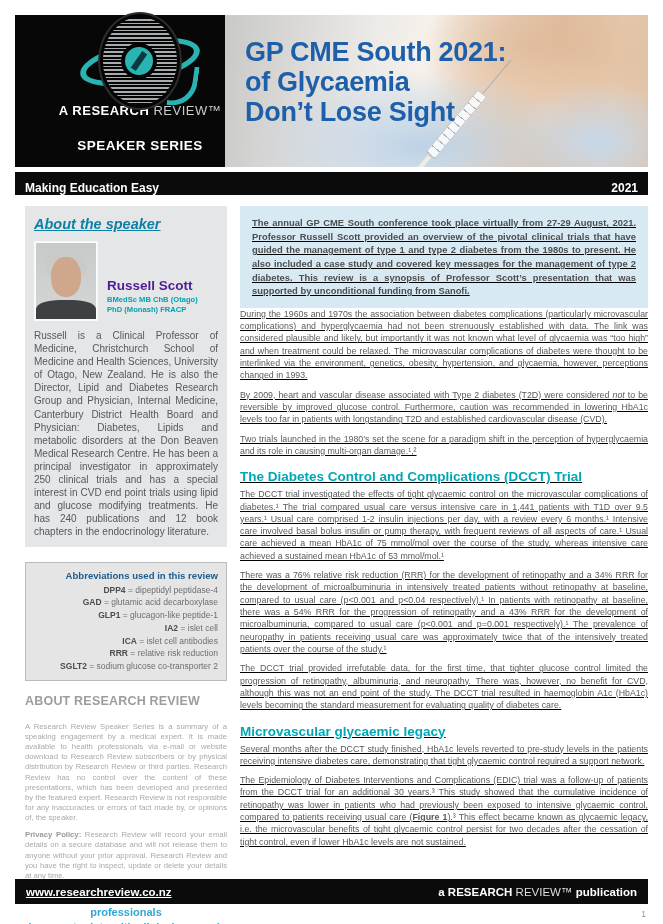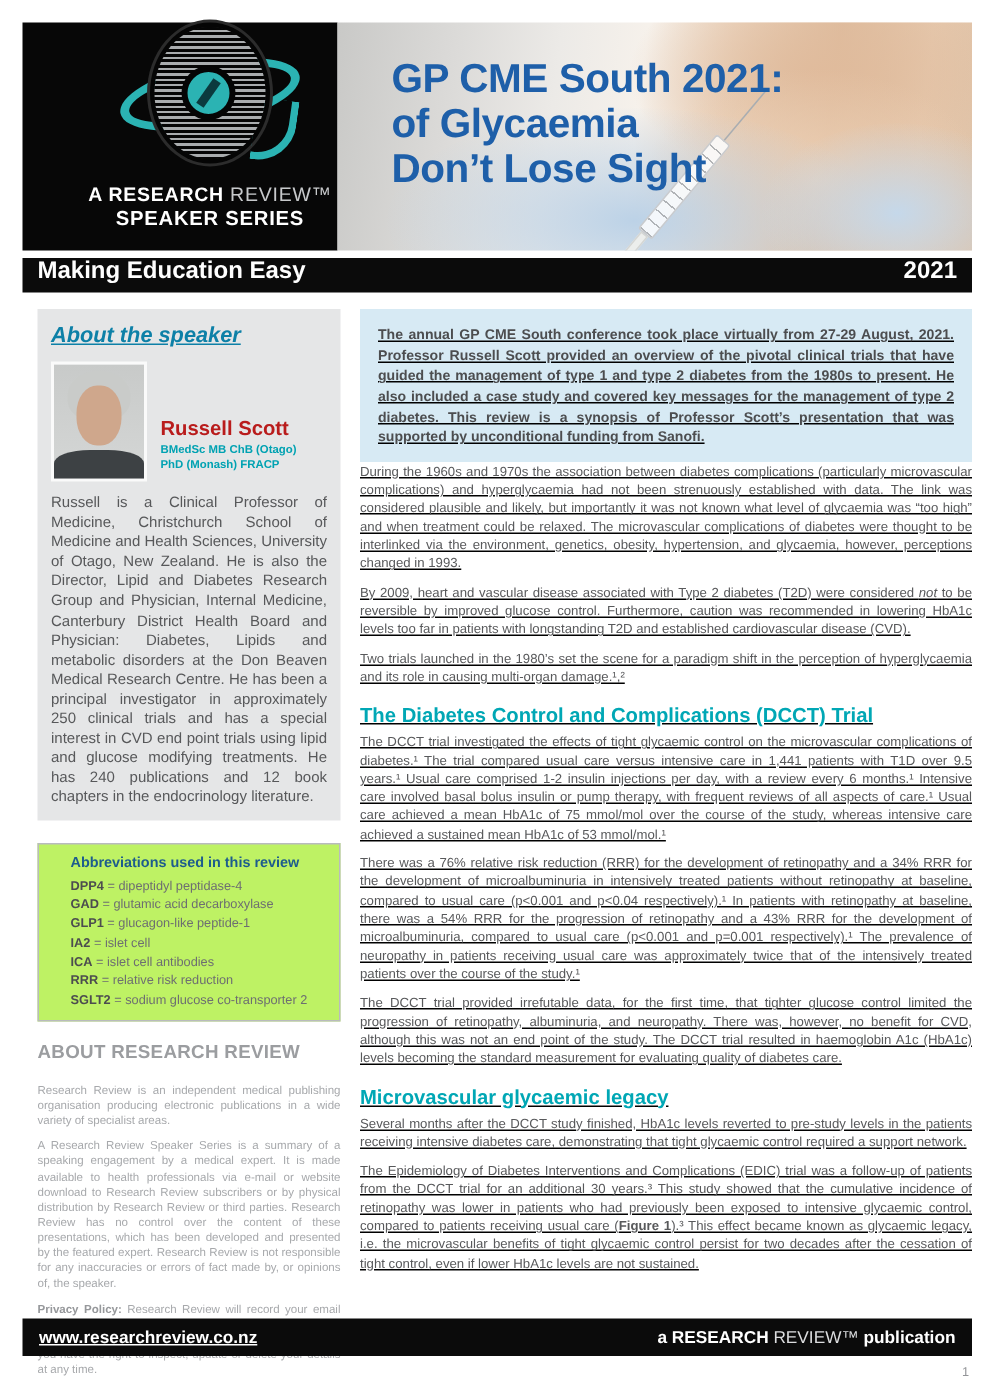--- a/index.html
+++ b/index.html
@@ -21,25 +21,25 @@
   .pupil { position:absolute; left:46px; top:28px; width:36px; height:36px; border-radius:50%;
     background:#2bb3b3; border:4px solid #050505; }
   .pupil::after { content:""; position:absolute; left:11px; top:4px; width:6px; height:20px;
     background:#0b3a3e; transform:rotate(35deg); }
   .stetho-tail { position:absolute; right:8px; top:50px; width:28px; height:42px;
     border:5px solid #2bb3b3; border-top:none; border-left:none;
     border-radius:0 0 26px 0; transform:rotate(8deg); }
   .logo-line1 { font-size:13px; letter-spacing:.5px; color:#fff; }
   .logo-line1 .bold { font-weight:bold; }
   .logo-line1 .light { color:#c7c9cb; font-weight:300; }
-  .logo-line2 { font-size:13.5px; font-weight:bold; letter-spacing:.5px; margin-top:1px; }
+  .logo-line2 { font-size:13.5px; font-weight:bold; letter-spacing:.5px; margin-top:20px; }
 
   .hero { flex:1; position:relative; overflow:hidden;
     background:linear-gradient(97deg,#c9c9c7 0%,#dbdad8 18%,#eceae7 34%,#f6f1eb 47%,
-      #ecd7c3 60%,#ddbc9e 76%,#e6c9ae 90%,#dfc3a8 100%);padding-left:16px; }
+      #ecd7c3 60%,#ddbc9e 76%,#e6c9ae 90%,#dfc3a8 100%); }
   .hero .blob-skin-top { position:absolute; right:-30px; top:-40px; width:260px; height:150px;
     border-radius:50%; background:radial-gradient(ellipse,#e0bb9c 0%,rgba(224,187,156,0) 70%); }
   .hero .blob-skin-mid { position:absolute; right:-10px; top:30px; width:230px; height:150px;
     border-radius:50%; background:radial-gradient(ellipse,#eccfb4 0%,rgba(236,207,180,0) 70%); }
   .hero .blob-fabric { position:absolute; right:60px; bottom:-55px; width:330px; height:150px;
     border-radius:50%; background:radial-gradient(ellipse,#bcd2e7 0%,rgba(188,210,231,0) 72%); }
   .hero .blob-fabric2 { position:absolute; right:-40px; bottom:-35px; width:180px; height:120px;
     border-radius:50%; background:radial-gradient(ellipse,#c5d8ea 0%,rgba(197,216,234,0) 72%); }
   .hero-title { position:relative; z-index:3; padding:22px 0 0 20px;
     color:#1e5fa9; font-size:27px; line-height:1.12; font-weight:bold; letter-spacing:-.3px; }
@@ -47,46 +47,46 @@
     transform:rotate(-50deg); }
   .syr-rod { position:absolute; left:5px; top:10px; width:28px; height:6px; background:#eceeec;
     border:1px solid #d4d6d4; }
   .syr-barrel { position:absolute; left:33px; top:7px; width:82px; height:12px;
     background:rgba(255,255,255,.82); border:1px solid #c9cbce; border-radius:2px;
     background-image:repeating-linear-gradient(90deg,rgba(120,124,128,.55) 0 1px,transparent 1px 8px); }
   .syr-needle { position:absolute; left:115px; top:12.5px; width:44px; height:1.6px; background:#a9adb1; }
 
   
   .band { margin-top:5px; height:23px; background:#0b0b0b; color:#fff;
-    display:flex; align-items:flex-start; justify-content:space-between; padding:0 10px;
-    font-size:16px; font-weight:bold; }
+    display:flex; align-items:flex-end; justify-content:space-between; padding:0 10px;
+    font-size:12px; font-weight:bold; }
 
   
   .content { display:flex; margin-top:11px; }
   .sidebar { width:212px; flex:none; padding-left:10px; }
   .main { flex:1; margin-left:13px;text-decoration:underline; }
 
   
   .speaker-box { background:#e5e6e7; padding:10px 9px 8px 9px; }
   .speaker-heading { color:#0d80a7; font-size:14.5px; font-weight:bold; font-style:italic;text-decoration:underline; }
   .speaker-row { display:flex; margin:9px 0 8px 0; }
   .portrait { width:64px; height:80px; flex:none; border:2px solid #fafafa;
     background:linear-gradient(180deg,#c8cac9 0%,#d5d7d6 100%); position:relative; overflow:hidden; }
   .p-hair { position:absolute; top:4px; left:9px; width:42px; height:34px;
     border-radius:50% 50% 42% 42%; background:#c9cbc9; }
   .p-face { position:absolute; top:14px; left:15px; width:30px; height:40px;
     border-radius:46%; background:#cfa78c; }
   .p-torso { position:absolute; bottom:-3px; left:0; width:100%; height:22px;
     border-radius:40% 40% 0 0; background:#3d4144; }
   .speaker-id { margin-left:9px; align-self:flex-end; padding-bottom:6px; }
-  .speaker-name { color:#b91c1c; font-size:13.5px; font-weight:bold; }
+  .speaker-name { color:#4c1d95; font-size:13.5px; font-weight:bold; }
   .speaker-cred { color:#00a2b2; font-size:7.6px; font-weight:bold; line-height:1.3; margin-top:2px; }
   .bio { font-size:10px; line-height:1.31; color:#57585a; text-align:justify; }
 
-  .abbr-box { margin-top:15px; background:#bef264; border:1px solid #b9bbbd; padding:7px 21px; }
+  .abbr-box { margin-top:15px; background:#e5e5e5; border:1px solid #b9bbbd; padding:7px 8px;text-align:right; }
   .abbr-heading { color:#1d5c8d; font-size:9.6px; font-weight:bold; margin-bottom:3px; }
   .abbr-row { font-size:8.5px; line-height:1.5; color:#6d6e71; }
   .abbr-row .abbr { font-weight:bold; color:#4c4d4f; }
 
   .about-rr { margin-top:13px; color:#a7a9ac; }
   .about-rr h3 { font-size:12.5px; font-weight:bold; color:#9b9da0; letter-spacing:.2px; margin-bottom:14px; }
   .about-rr p { font-size:7.7px; line-height:1.32; text-align:justify; margin-bottom:7px; }
   .privacy-label { font-weight:bold; color:#96989b; }
 
   .helping { margin-top:10px; text-align:center; color:#2fa8d2; font-weight:bold;
@@ -179,21 +179,20 @@
         <div class="abbr-row"><span class="abbr">GAD</span> <span>= glutamic acid decarboxylase</span></div>
         <div class="abbr-row"><span class="abbr">GLP1</span> <span>= glucagon-like peptide-1</span></div>
         <div class="abbr-row"><span class="abbr">IA2</span> <span>= islet cell</span></div>
         <div class="abbr-row"><span class="abbr">ICA</span> <span>= islet cell antibodies</span></div>
         <div class="abbr-row"><span class="abbr">RRR</span> <span>= relative risk reduction</span></div>
         <div class="abbr-row"><span class="abbr">SGLT2</span> <span>= sodium glucose co-transporter 2</span></div>
       </div>
 
       <div class="about-rr">
         <h3>ABOUT RESEARCH REVIEW</h3>
-        <p>Research Review is an independent medical publishing organisation producing electronic publications in a wide variety of specialist areas.</p>
         <p>A Research Review Speaker Series is a summary of a speaking engagement by a medical expert. It is made available to health professionals via e-mail or website download to Research Review subscribers or by physical distribution by Research Review or third parties. Research Review has no control over the content of these presentations, which has been developed and presented by the featured expert. Research Review is not responsible for any inaccuracies or errors of fact made by, or opinions of, the speaker.</p>
         <p><span class="privacy-label">Privacy Policy: </span><span>Research Review will record your email details on a secure database and will not release them to anyone without your prior approval. Research Review and you have the right to inspect, update or delete your details at any time.</span></p>
       </div>
 
       <div class="helping">
         <div>Helping New Zealand health professionals</div>
         <div>keep up to date with clinical research</div>
         <div class="link">www.researchreview.co.nz</div>
       </div>
 

